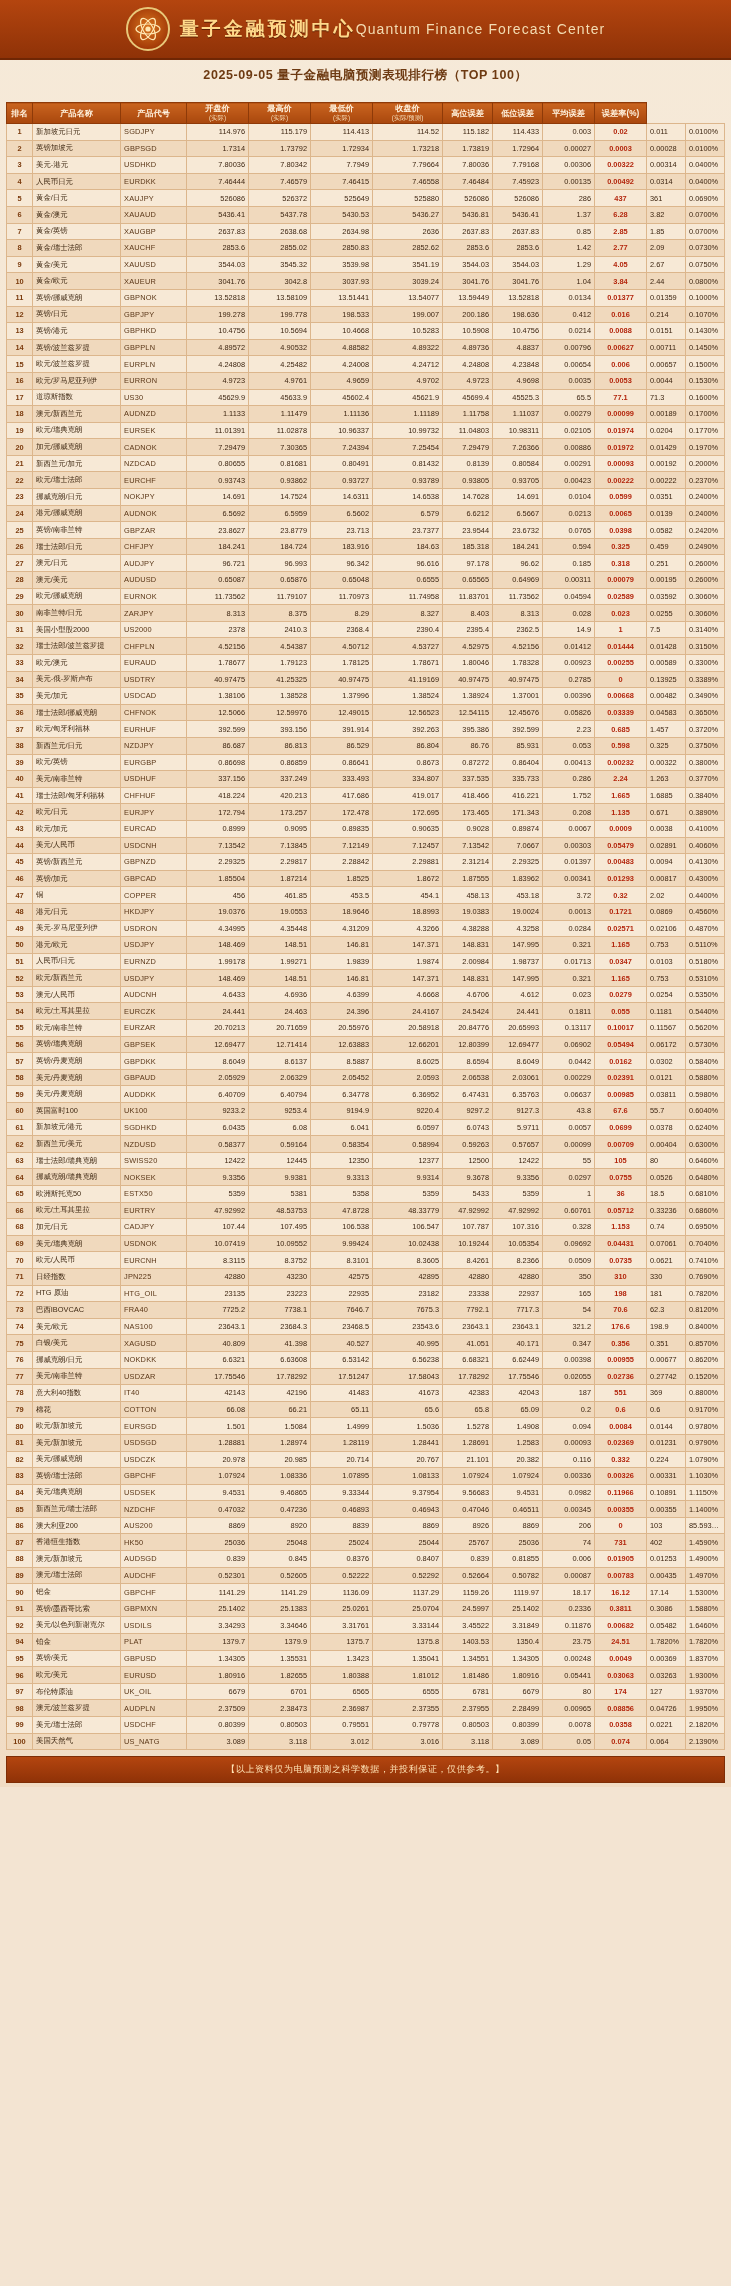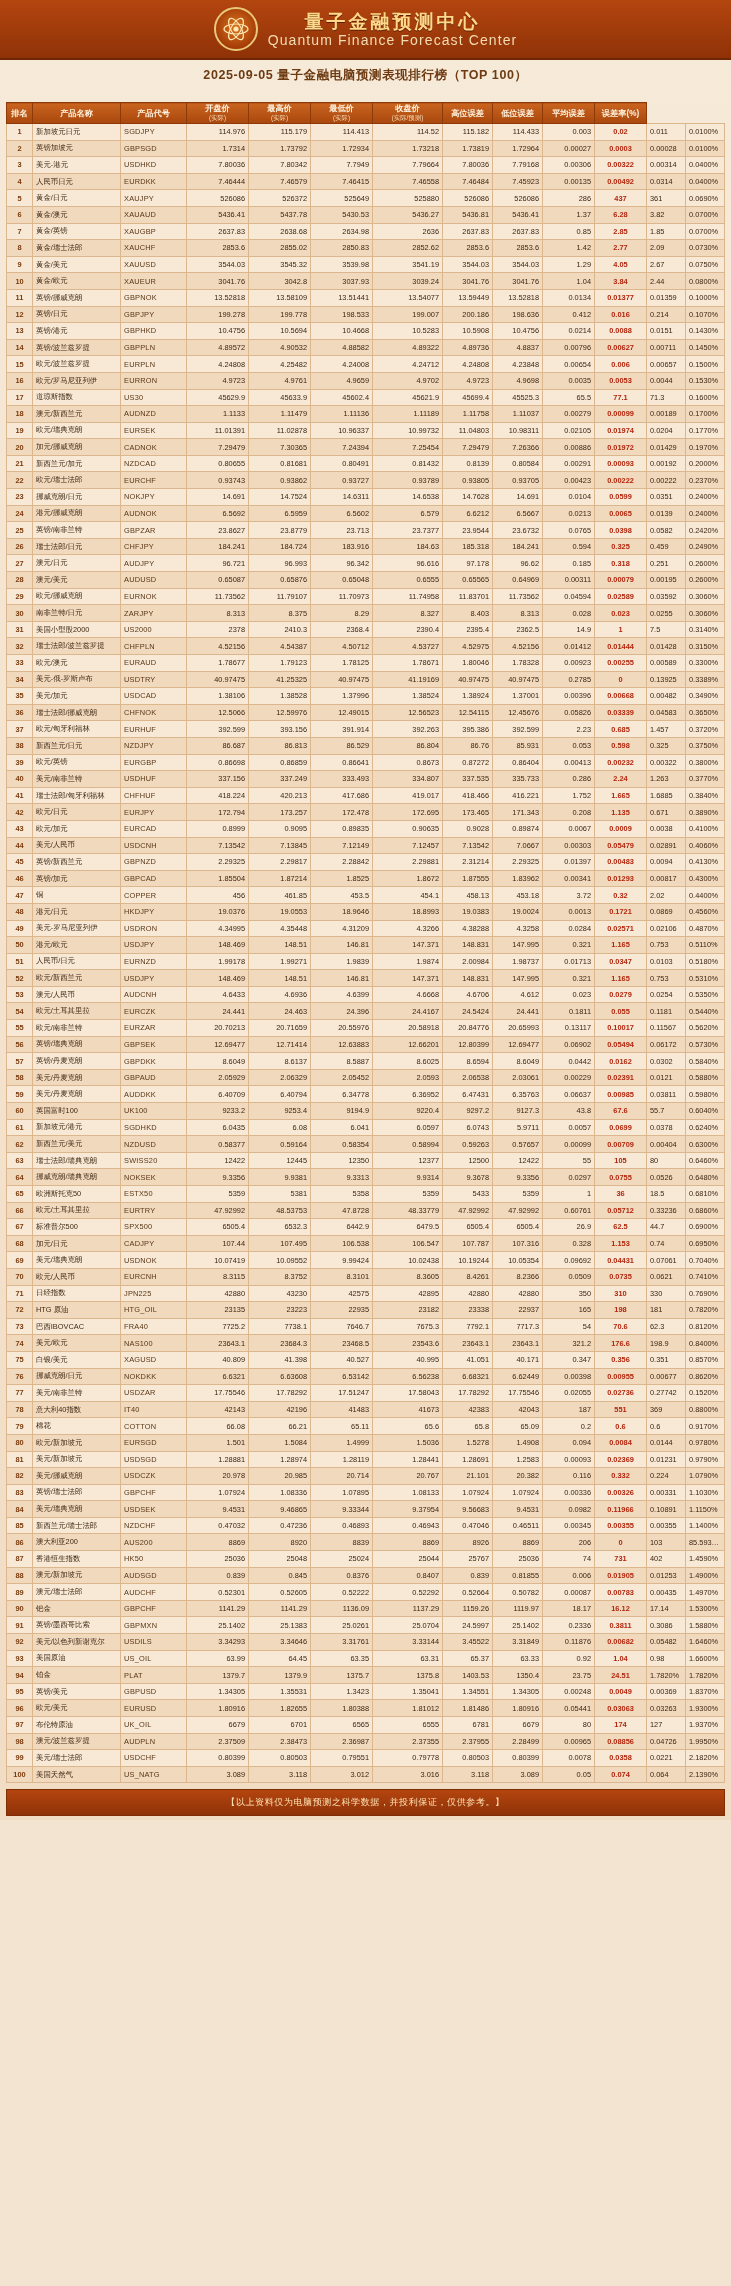--- a/index.html
+++ b/index.html
@@ -27,21 +27,21 @@
   }
   .logo{
     width:40px;height:40px;border-radius:50%;
     border:2px solid #e8c87a;
     background:radial-gradient(circle at 50% 45%, #d8761f 0%, #a53c08 70%);
     display:flex;align-items:center;justify-content:center;
     margin-right:10px;
     flex:0 0 auto;
   }
   .logo svg{display:block;}
-  .titles{display:flex;flex-direction:column;align-items:center;}
+  .titles{display:flex;flex-direction:row;align-items:center;}
   .title-cn{
     font-size:19px;font-weight:bold;color:#ffd98a;letter-spacing:3px;
     line-height:22px;
     text-shadow:0 1px 0 #5d1f03;
   }
   .title-en{
     font-size:14px;color:#f3dcb2;letter-spacing:1.1px;line-height:14px;
   }
   
   .subtitle{
@@ -1155,35 +1155,20 @@
           <td class="r">47.8728</td>
           <td class="r">48.33779</td>
           <td class="r">47.92992</td>
           <td class="r">47.92992</td>
           <td class="r">0.60761</td>
           <td class="c up">0.05712</td>
           <td class="undefined">0.33236</td>
           <td class="undefined">0.6860%</td>
         </tr>
         <tr>
-          <td class="c rank">67</td>
-          <td class="l name">标准普尔500</td>
-          <td class="l code">SPX500</td>
-          <td class="r">6505.4</td>
-          <td class="r">6532.3</td>
-          <td class="r">6442.9</td>
-          <td class="r">6479.5</td>
-          <td class="r">6505.4</td>
-          <td class="r">6505.4</td>
-          <td class="r">26.9</td>
-          <td class="c up">62.5</td>
-          <td class="undefined">44.7</td>
-          <td class="undefined">0.6900%</td>
-        </tr>
-        <tr>
           <td class="c rank">68</td>
           <td class="l name">加元/日元</td>
           <td class="l code">CADJPY</td>
           <td class="r">107.44</td>
           <td class="r">107.495</td>
           <td class="r">106.538</td>
           <td class="r">106.547</td>
           <td class="r">107.787</td>
           <td class="r">107.316</td>
           <td class="r">0.328</td>
@@ -1545,35 +1530,20 @@
           <td class="r">3.31761</td>
           <td class="r">3.33144</td>
           <td class="r">3.45522</td>
           <td class="r">3.31849</td>
           <td class="r">0.11876</td>
           <td class="c up">0.00682</td>
           <td class="undefined">0.05482</td>
           <td class="undefined">1.6460%</td>
         </tr>
         <tr>
-          <td class="c rank">93</td>
-          <td class="l name">美国原油</td>
-          <td class="l code">US_OIL</td>
-          <td class="r">63.99</td>
-          <td class="r">64.45</td>
-          <td class="r">63.35</td>
-          <td class="r">63.31</td>
-          <td class="r">65.37</td>
-          <td class="r">63.33</td>
-          <td class="r">0.92</td>
-          <td class="c up">1.04</td>
-          <td class="undefined">0.98</td>
-          <td class="undefined">1.6600%</td>
-        </tr>
-        <tr>
           <td class="c rank">94</td>
           <td class="l name">铂金</td>
           <td class="l code">PLAT</td>
           <td class="r">1379.7</td>
           <td class="r">1379.9</td>
           <td class="r">1375.7</td>
           <td class="r">1375.8</td>
           <td class="r">1403.53</td>
           <td class="r">1350.4</td>
           <td class="r">23.75</td>

